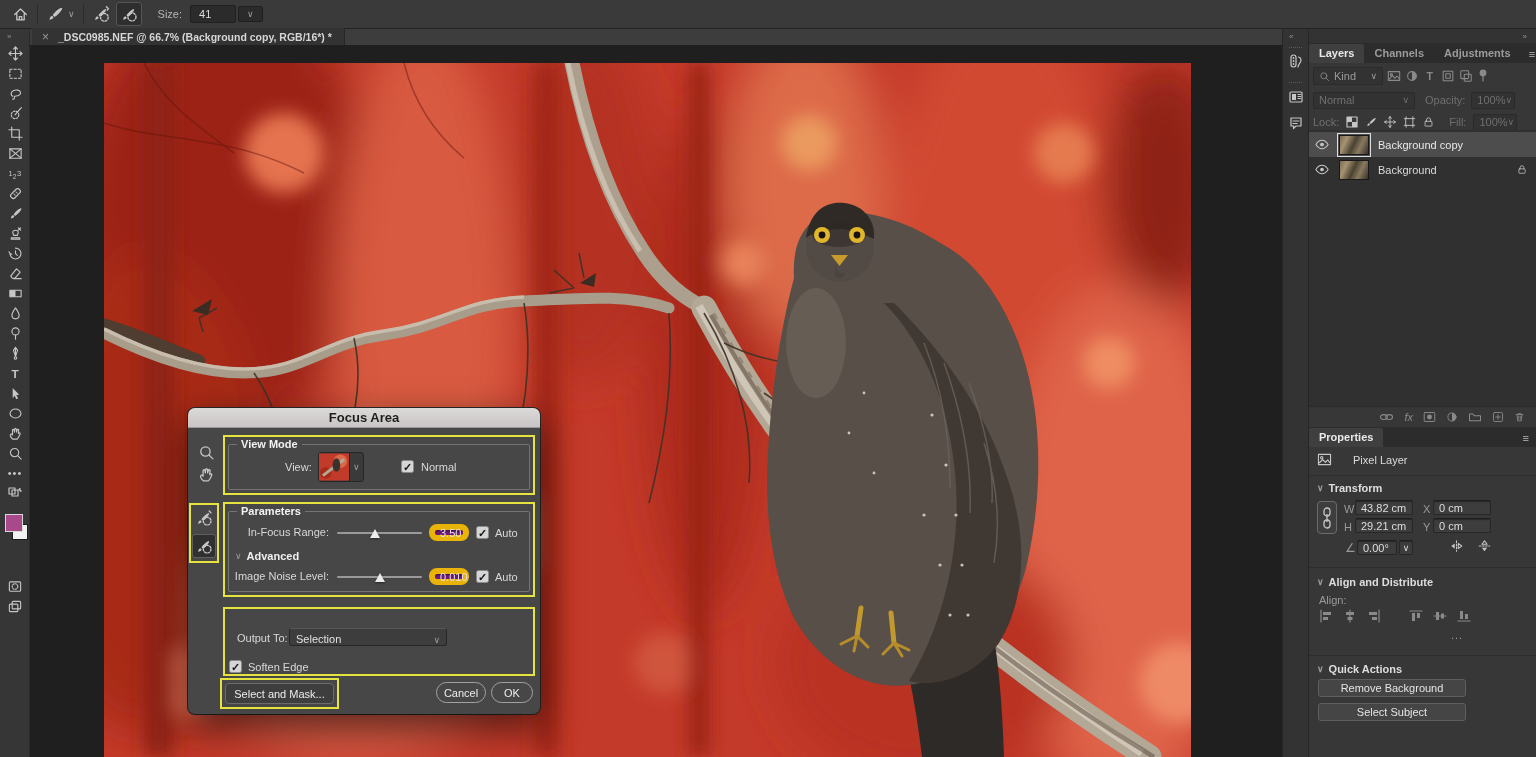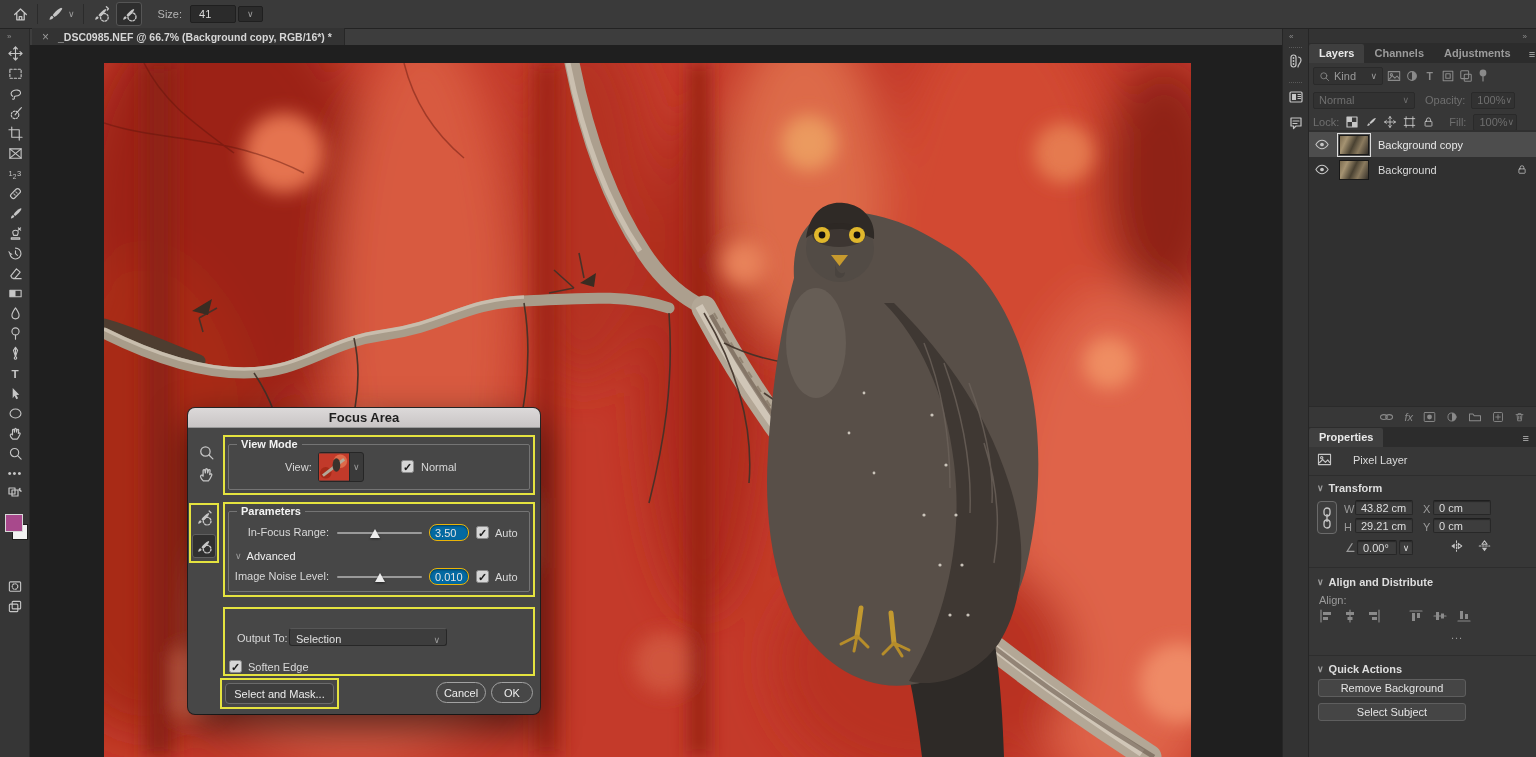--- a/index.html
+++ b/index.html
@@ -37,21 +37,21 @@
     display:flex;align-items:center;justify-content:center;color:#1e1e1e;font-weight:bold;font-size:13px;border-bottom:1px solid #9a9a9a}
   .hl{border:2px solid #e5e33f}
   fieldset.grp{border:1px solid #747474;border-radius:2px;position:absolute}
   fieldset.grp legend{margin-left:8px;padding:0 4px;font-weight:bold;color:#f2f2f2;font-size:11px}
   .dlbl{color:#d8d8d8}
   .cb{width:13px;height:13px;background:#d6d6d6;border:1px solid #8b8b8b;border-radius:2.5px;
     color:#1b1b1b;font-size:11px;font-weight:bold;line-height:12px;text-align:center;display:inline-block}
   .track{position:absolute;height:2px;background:#9a9a9a;border-radius:1px}
   .sthumb{position:absolute;width:0;height:0;border-left:5px solid transparent;border-right:5px solid transparent;
     border-bottom:9px solid #ececec;top:-3.5px;filter:drop-shadow(0 1px 1px rgba(0,0,0,.5))}
-  .field{position:absolute;background:#0369a1;border:1px solid #eab308;border-radius:8px;color:#e4e4e4;
+  .field{position:absolute;background:#701a75;border:6px solid #eab308;border-radius:8px;color:#e4e4e4;
     display:flex;align-items:center;padding:0 5px;box-shadow:inset 0 1px 2px rgba(0,0,0,.45)}
   .pselect{position:absolute;background:#3d3d3d;border:1px solid #272727;border-top-color:#575757;border-radius:3px;
     color:#e0e0e0;display:flex;align-items:flex-end;padding:0 6px;justify-content:space-between}
   .pill{position:absolute;border:1px solid #a2a2a2;border-radius:11px;background:transparent;color:#ededed;
     display:flex;align-items:center;justify-content:center}
   .dbtn{background:#3e3e3e;border:1px solid #6b6b6b;border-radius:4px;color:#ececec;
     display:flex;align-items:center;justify-content:center}
   
   .rstrip{left:1282px;top:29px;width:26px;height:728px;background:#333333;border-left:1px solid #262626}
   .grip{height:3px;border-top:1px dotted #5a5a5a;margin:4px 6px 2px}
@@ -428,21 +428,21 @@
     <div class="track" style="left:112px;top:28px;width:85px">
       <span class="sthumb" style="left:33px"></span>
     </div>
     <div class="field" style="left:204px;top:20px;width:40px;height:17px">
         <span>3.50</span>
       </div>
     <span class="r cb" style="left:251px;top:22px">✓</span>
     <span class="r dlbl" style="left:270px;top:23px">Auto</span>
     <div class="r row" style="left:10px;top:46px;gap:5px">
       <span class="chev">∨</span>
-        <span style="font-weight:normal;color:#f0f0f0">Advanced</span>
+        <span style="font-weight:bold;color:#f0f0f0">Advanced</span>
     </div>
     <span class="r dlbl" style="left:0;top:66px;width:104px;text-align:right">Image Noise Level:</span>
     <div class="track" style="left:112px;top:72px;width:85px">
       <span class="sthumb" style="left:38px"></span>
     </div>
     <div class="field" style="left:204px;top:64px;width:40px;height:17px">
         <span>0.010</span>
       </div>
     <span class="r cb" style="left:251px;top:66px">✓</span>
     <span class="r dlbl" style="left:270px;top:67px">Auto</span>

